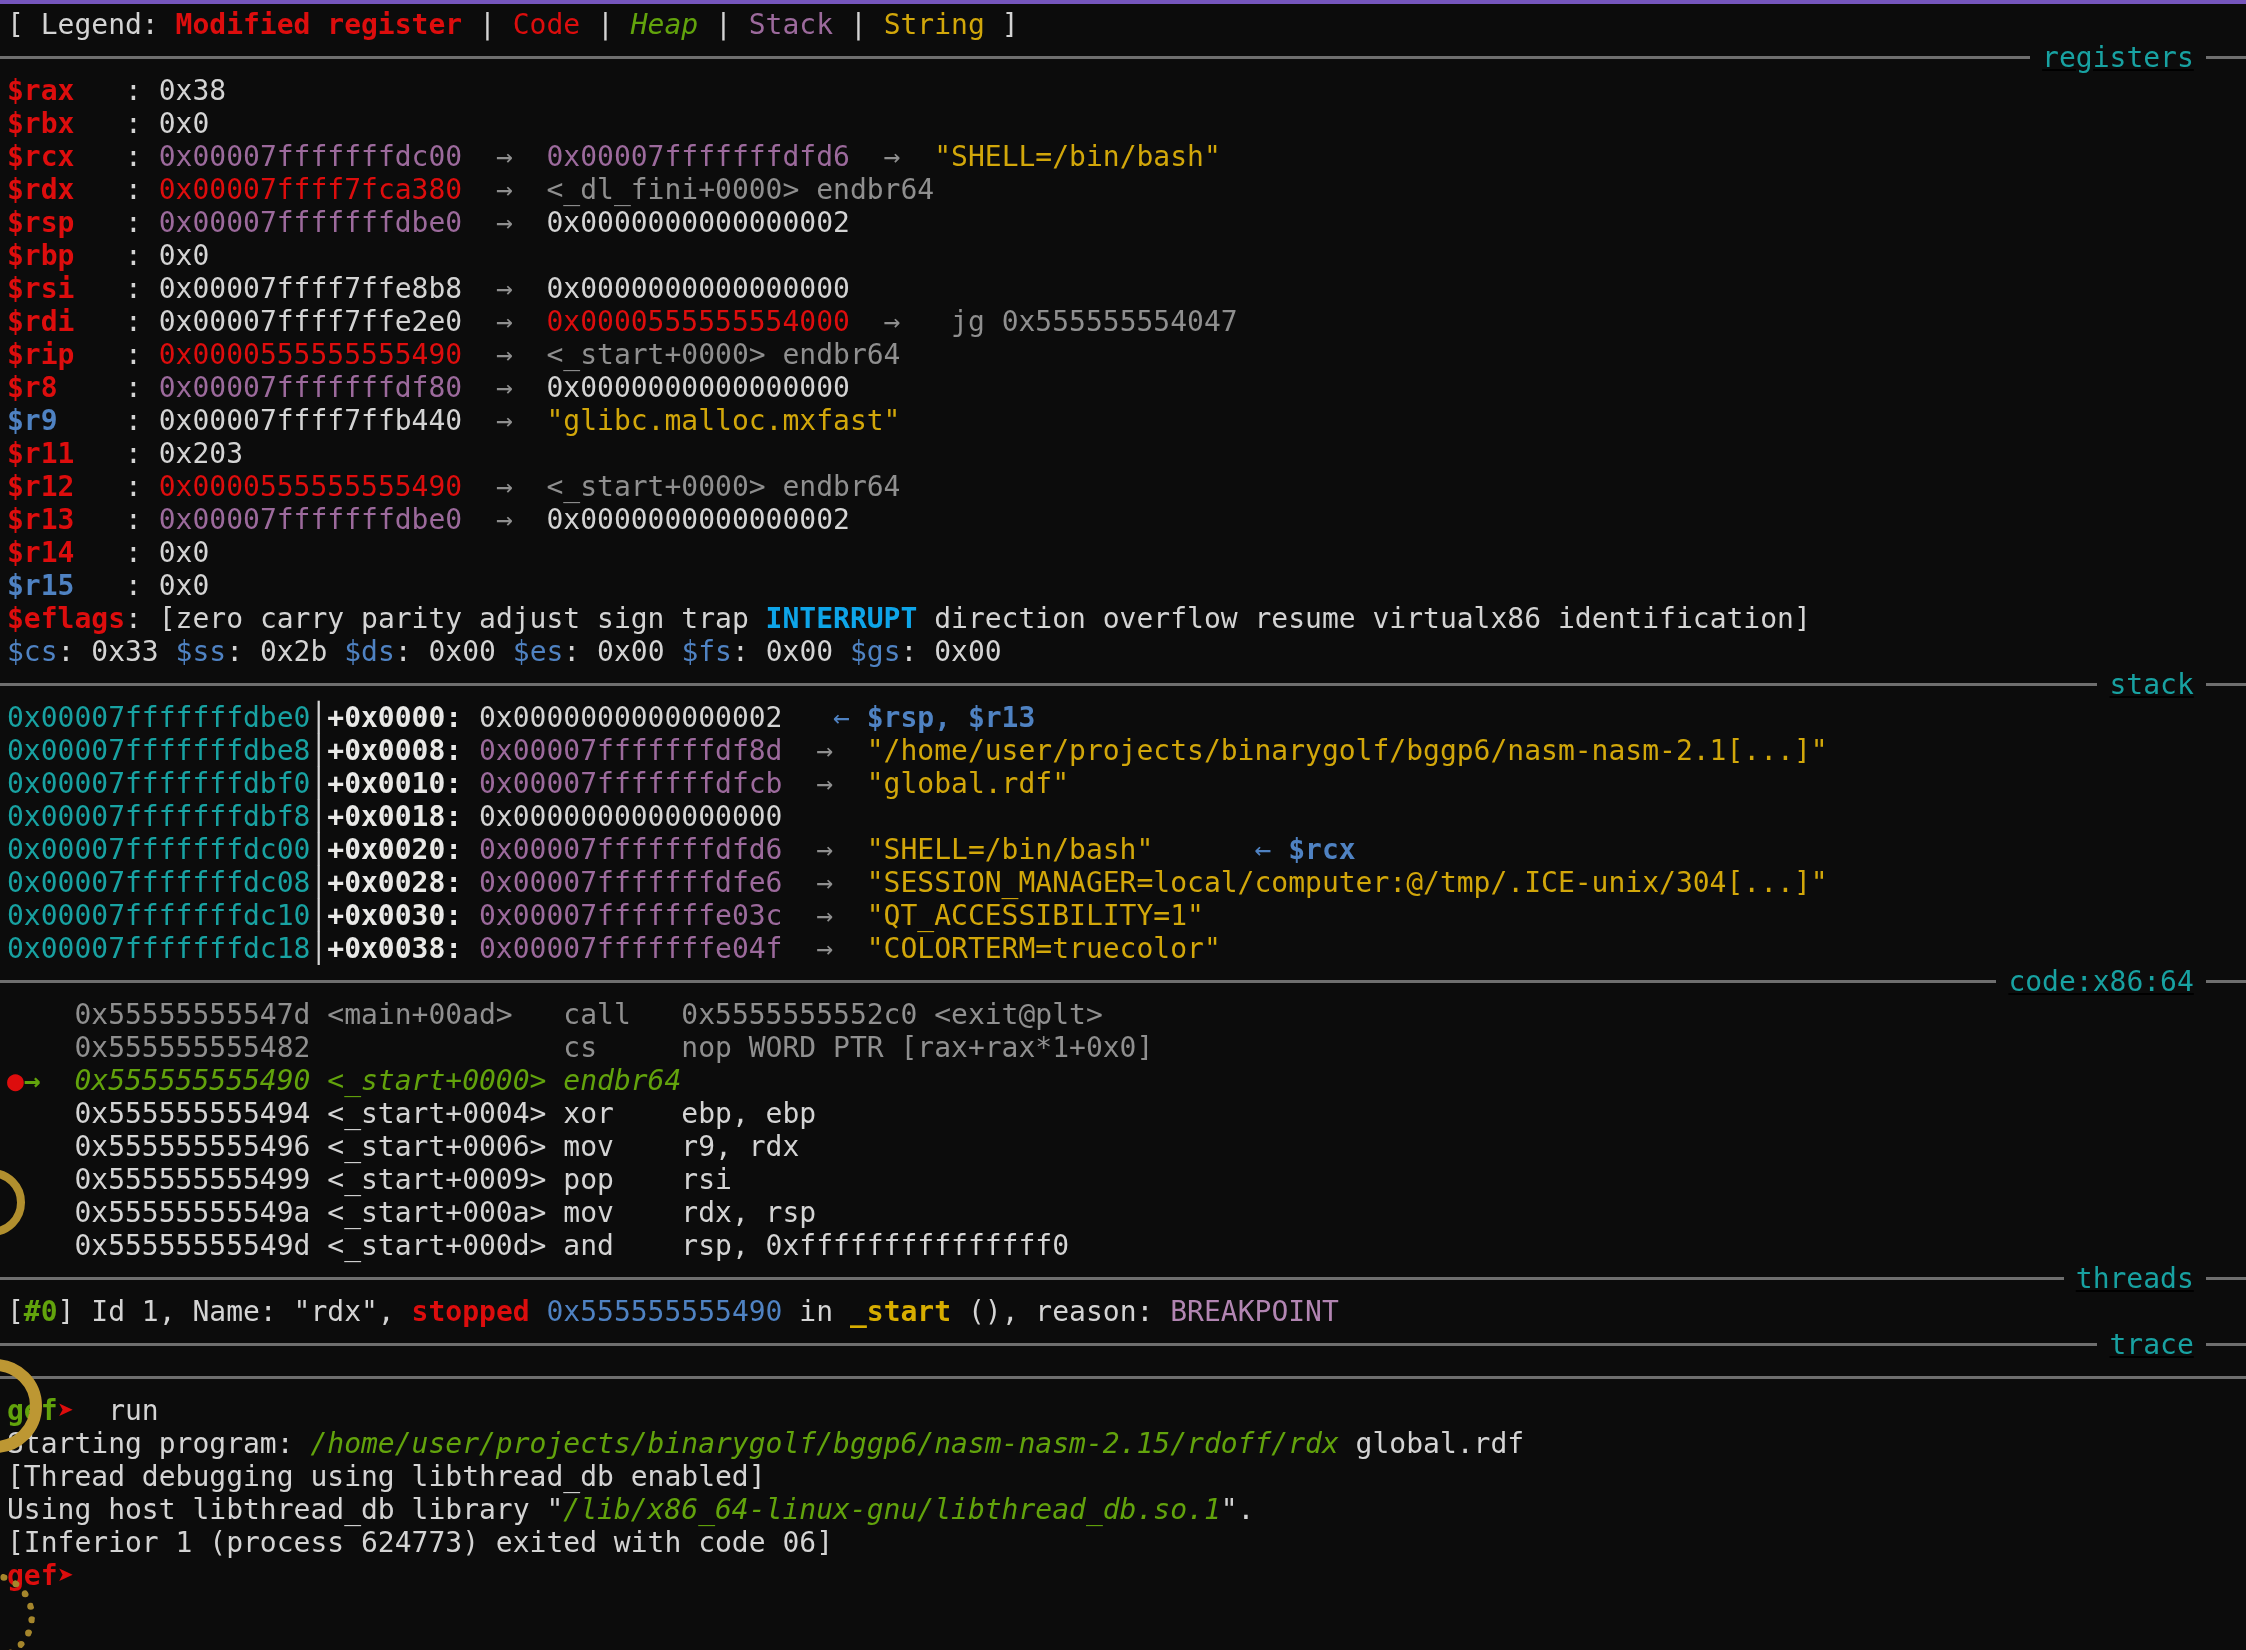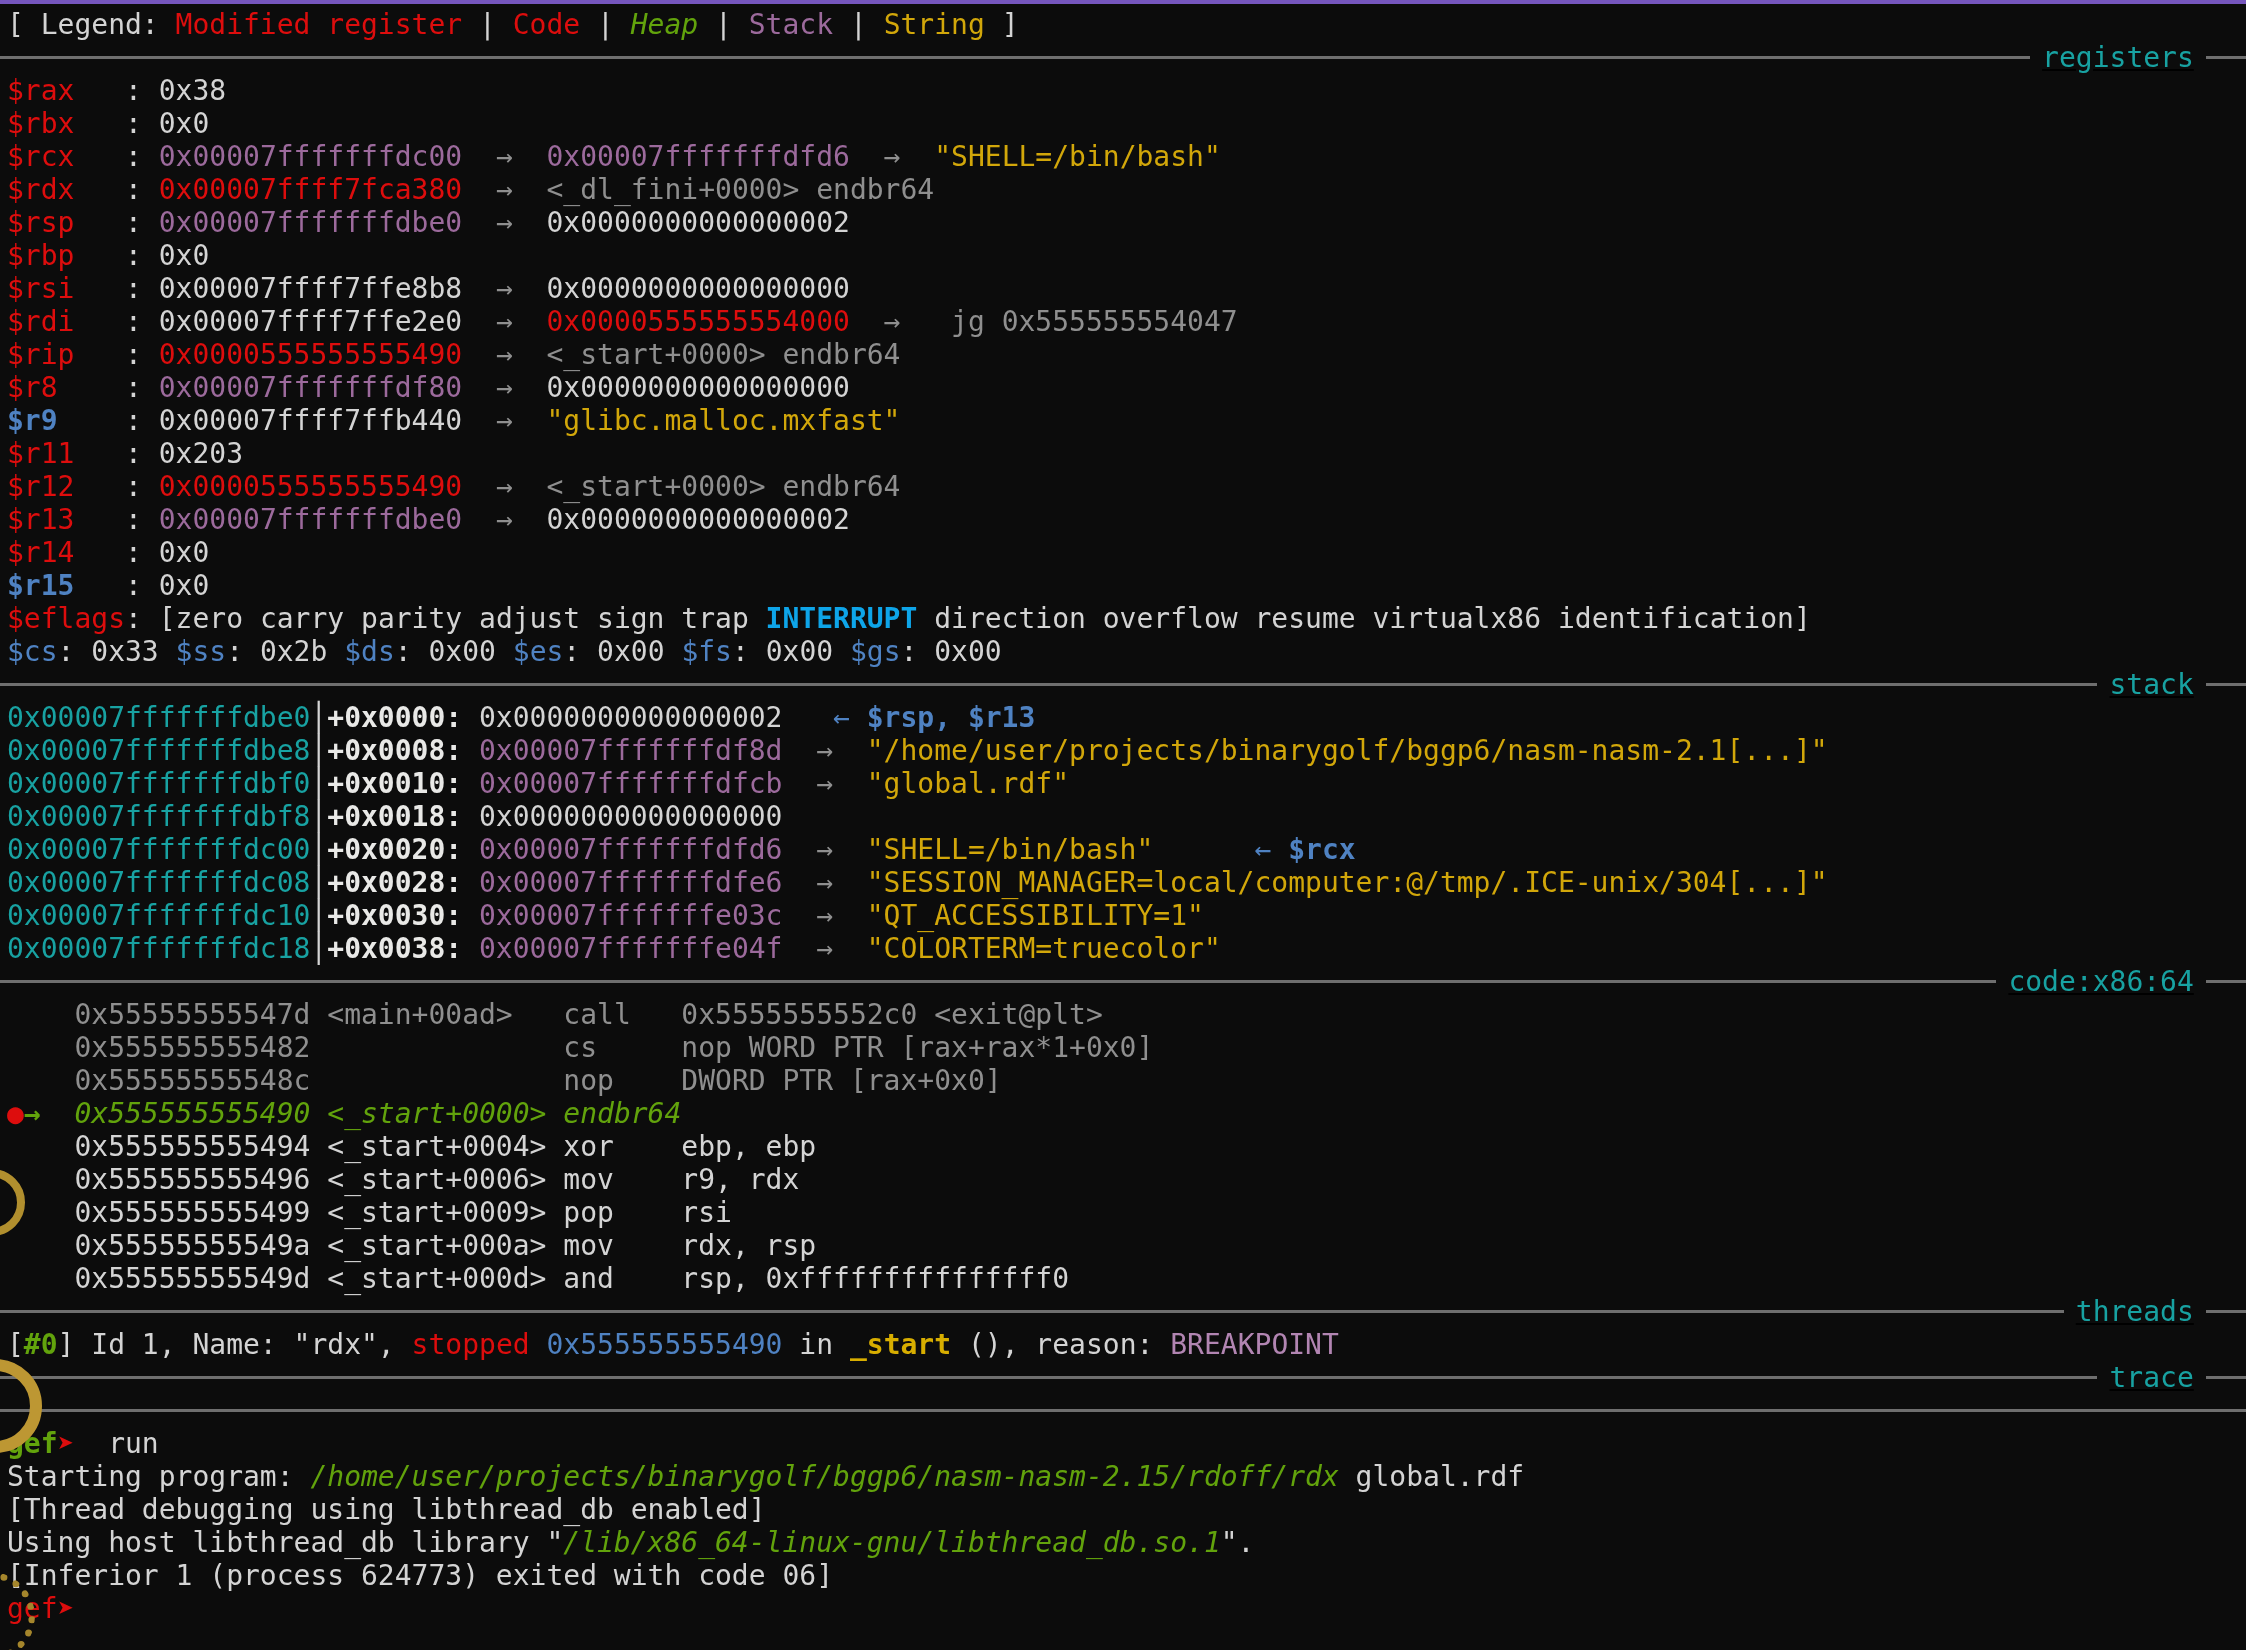--- a/index.html
+++ b/index.html
@@ -15,21 +15,21 @@
   .rule-line{display:flex;align-items:center;padding-left:0;text-decoration:underline;}
   .rl{height:3.5px;background:#6f6f6f;display:inline-block;}
   .rl-left{flex:1;}
   .rl-right{width:40px;}
   .rule-label{color:#18a2a2;padding:0 12.2px;}
   
   .c-fg{color:#d4d4d4;}
   .c-fgb{color:#e9e9e7;font-weight:bold;}
   .c-dim{color:#8f8f8f;}
   .c-red{color:#dd0d0d;}
-  .c-redb{color:#dd0d0d;font-weight:normal;}
+  .c-redb{color:#dd0d0d;font-weight:bold;}
   .c-blue{color:#4f82c2;}
   .c-blueb{color:#4f82c2;font-weight:bold;}
   .c-teal{color:#18a2a2;}
   .c-purple{color:#9c6a9c;}
   .c-purpleb{color:#b285b2;font-weight:normal;}
   .c-yellow{color:#d2a70a;}
   .c-yellowb{color:#d8ae00;font-weight:bold;}
   .c-green{color:#62a30c;font-style:italic;}
   .c-greenb{color:#62a30c;font-weight:bold;}
   .c-whiteb{color:#0ea5e9;font-weight:bold;text-align:right;}
@@ -66,21 +66,20 @@
       <div class="line"><span class="c-teal">0x00007fffffffdbe8</span><span class="c-fg">│</span><span class="c-fgb">+0x0008: </span><span class="c-purple">0x00007fffffffdf8d</span><span class="c-dim">  →  </span><span class="c-yellow">"/home/user/projects/binarygolf/bggp6/nasm-nasm-2.1[...]"</span></div>
       <div class="line"><span class="c-teal">0x00007fffffffdbf0</span><span class="c-fg">│</span><span class="c-fgb">+0x0010: </span><span class="c-purple">0x00007fffffffdfcb</span><span class="c-dim">  →  </span><span class="c-yellow">"global.rdf"</span></div>
       <div class="line"><span class="c-teal">0x00007fffffffdbf8</span><span class="c-fg">│</span><span class="c-fgb">+0x0018: </span><span class="c-fg">0x0000000000000000</span></div>
       <div class="line"><span class="c-teal">0x00007fffffffdc00</span><span class="c-fg">│</span><span class="c-fgb">+0x0020: </span><span class="c-purple">0x00007fffffffdfd6</span><span class="c-dim">  →  </span><span class="c-yellow">"SHELL=/bin/bash"</span><span class="c-fg">      </span><span class="c-blue">← </span><span class="c-blueb">$rcx</span></div>
       <div class="line"><span class="c-teal">0x00007fffffffdc08</span><span class="c-fg">│</span><span class="c-fgb">+0x0028: </span><span class="c-purple">0x00007fffffffdfe6</span><span class="c-dim">  →  </span><span class="c-yellow">"SESSION_MANAGER=local/computer:@/tmp/.ICE-unix/304[...]"</span></div>
       <div class="line"><span class="c-teal">0x00007fffffffdc10</span><span class="c-fg">│</span><span class="c-fgb">+0x0030: </span><span class="c-purple">0x00007fffffffe03c</span><span class="c-dim">  →  </span><span class="c-yellow">"QT_ACCESSIBILITY=1"</span></div>
       <div class="line"><span class="c-teal">0x00007fffffffdc18</span><span class="c-fg">│</span><span class="c-fgb">+0x0038: </span><span class="c-purple">0x00007fffffffe04f</span><span class="c-dim">  →  </span><span class="c-yellow">"COLORTERM=truecolor"</span></div>
       <div class="line rule-line"><span class="rl rl-left"></span><span class="rule-label">code:x86:64</span><span class="rl rl-right"></span></div>
       <div class="line"><span class="c-dim">    </span><span class="c-dim">0x55555555547d &lt;main+00ad&gt;   </span><span class="c-dim">call   </span><span class="c-dim">0x5555555552c0 &lt;exit@plt&gt;</span></div>
       <div class="line"><span class="c-dim">    </span><span class="c-dim">0x555555555482               </span><span class="c-dim">cs     </span><span class="c-dim">nop WORD PTR [rax+rax*1+0x0]</span></div>
-      <div class="line"><span class="c-dim">    </span><span class="c-dim">0x55555555548c               </span><span class="c-dim">nop    </span><span class="c-dim">DWORD PTR [rax+0x0]</span></div>
       <div class="line"><span class="c-redb">●</span><span class="c-greenb">→</span><span class="c-fg">  </span><span class="c-green">0x555555555490 &lt;_start+0000&gt; </span><span class="c-green">endbr64</span></div>
       <div class="line"><span class="c-fg">    </span><span class="c-fg">0x555555555494 &lt;_start+0004&gt; </span><span class="c-fg">xor    </span><span class="c-fg">ebp, ebp</span></div>
       <div class="line"><span class="c-fg">    </span><span class="c-fg">0x555555555496 &lt;_start+0006&gt; </span><span class="c-fg">mov    </span><span class="c-fg">r9, rdx</span></div>
       <div class="line"><span class="c-fg">    </span><span class="c-fg">0x555555555499 &lt;_start+0009&gt; </span><span class="c-fg">pop    </span><span class="c-fg">rsi</span></div>
       <div class="line"><span class="c-fg">    </span><span class="c-fg">0x55555555549a &lt;_start+000a&gt; </span><span class="c-fg">mov    </span><span class="c-fg">rdx, rsp</span></div>
       <div class="line"><span class="c-fg">    </span><span class="c-fg">0x55555555549d &lt;_start+000d&gt; </span><span class="c-fg">and    </span><span class="c-fg">rsp, 0xfffffffffffffff0</span></div>
       <div class="line rule-line"><span class="rl rl-left"></span><span class="rule-label">threads</span><span class="rl rl-right"></span></div>
       <div class="line"><span class="c-fg">[</span><span class="c-greenb">#0</span><span class="c-fg">] Id 1, Name: "rdx", </span><span class="c-redb">stopped</span><span class="c-fg"> </span><span class="c-blue">0x555555555490</span><span class="c-fg"> in </span><span class="c-yellowb">_start</span><span class="c-fg"> (), reason: </span><span class="c-purpleb">BREAKPOINT</span></div>
       <div class="line rule-line"><span class="rl rl-left"></span><span class="rule-label">trace</span><span class="rl rl-right"></span></div>
       <div class="line rule-line"><span class="rl rl-left"></span></div>

